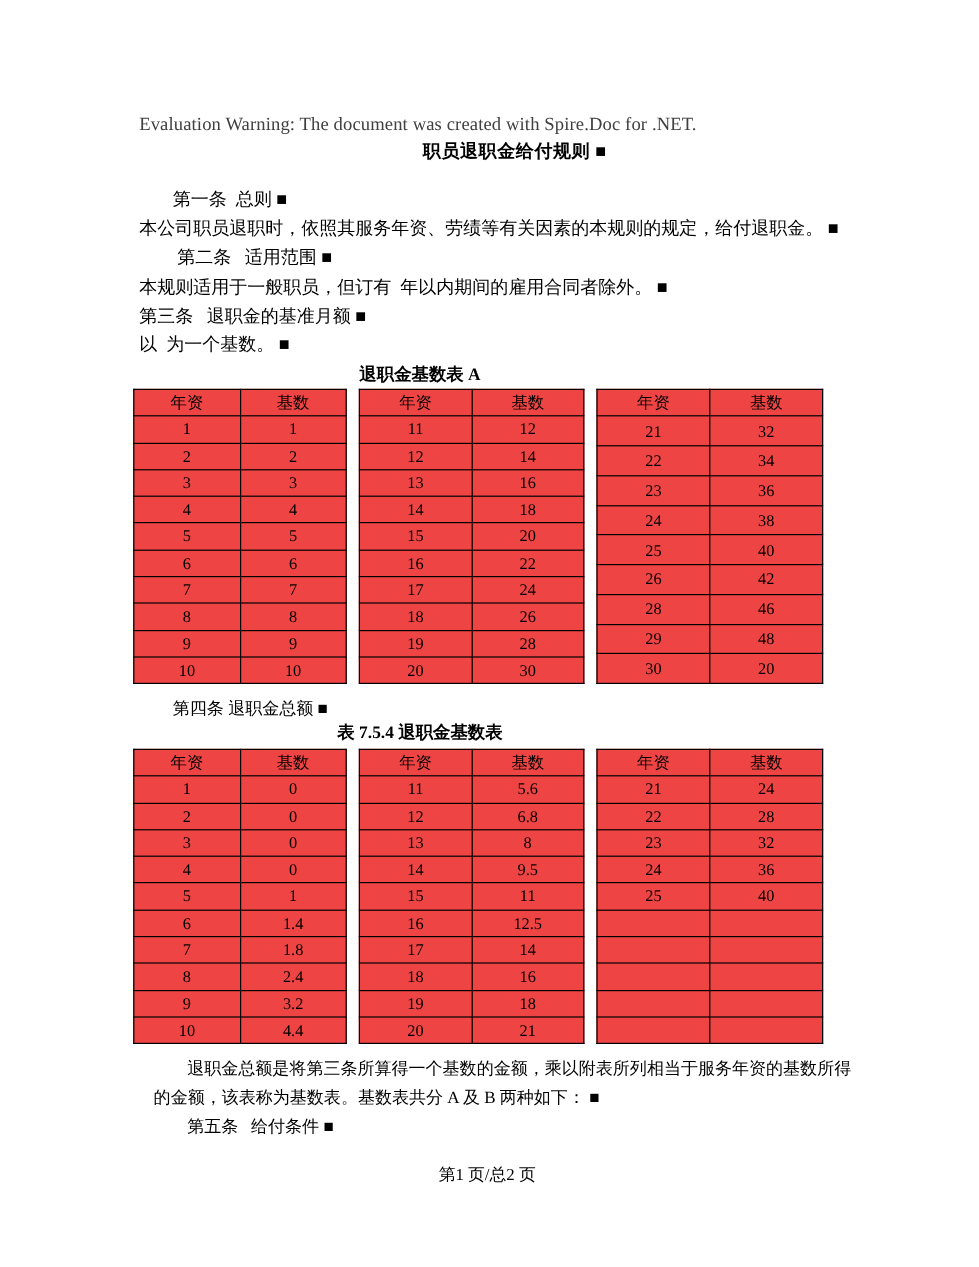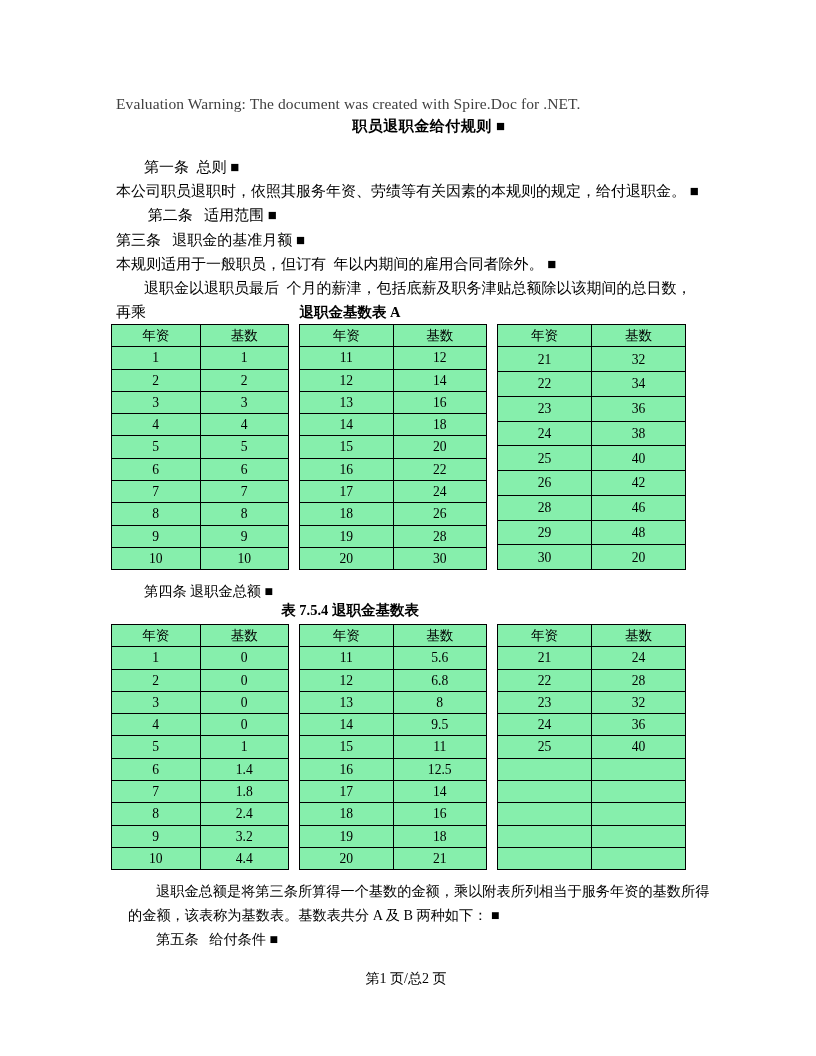--- a/index.html
+++ b/index.html
@@ -107,21 +107,21 @@
     left: 111px;
     width: 575px;
   }
   #table-a-group { top: 324px; }
   #table-b-group { top: 624px; }
 
   .subtable {
     border-collapse: collapse;
     table-layout: fixed;
     border: 1px solid #000000;
-    background: #86efac;
+    background: #ef4444;
   }
   .subtable.blk-0 { width: 178px; }
   .subtable.blk-1 { width: 188px; }
   .subtable.blk-2 { width: 189px; }
 
   .subtable td, .subtable th {
     border: 1px solid #000000;
     height: 21.3px;
     text-align: center;
     vertical-align: middle;
@@ -152,23 +152,22 @@
 <div class="page">
 
   <div class="eval-warning">Evaluation Warning: The document was created with Spire.Doc for .NET.</div>
 
   <div class="doc-title">职员退职金给付规则 ■</div>
 
   <div class="body-block">
     <p class="para indent1">第一条  总则 ■</p>
     <p class="para noindent">本公司职员退职时，依照其服务年资、劳绩等有关因素的本规则的规定，给付退职金。 ■</p>
     <p class="para indent1"> 第二条   适用范围 ■</p>
+    <p class="para noindent">本规则适用于一般职员，但订有  年以内期间的雇用合同者除外。 ■</p>
     <p class="para noindent">第三条   退职金的基准月额 ■</p>
-    <p class="para noindent">本规则适用于一般职员，但订有  年以内期间的雇用合同者除外。 ■</p>
-    <p class="para indent1">退职金以退职员最后  个月的薪津，包括底薪及职务津贴总额除以该期间的总日数，再乘</p>
     <p class="para noindent">以  为一个基数。 ■</p>
   </div>
 
   <div class="table-caption" id="caption-a">退职金基数表 A</div>
 
   <div class="table-group" id="table-a-group">
     <table class="subtable blk-0">
       <thead>
         <tr>
           <th>年资</th>

